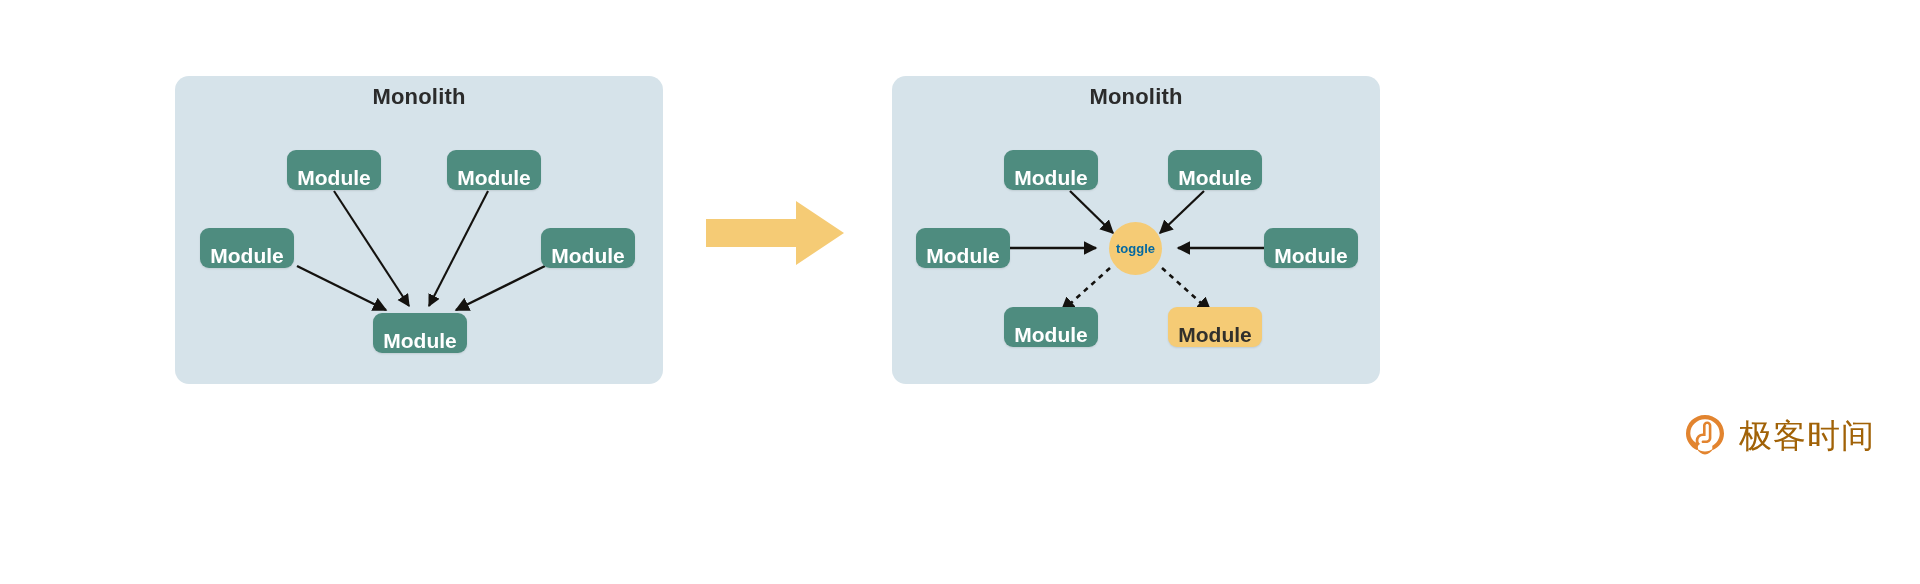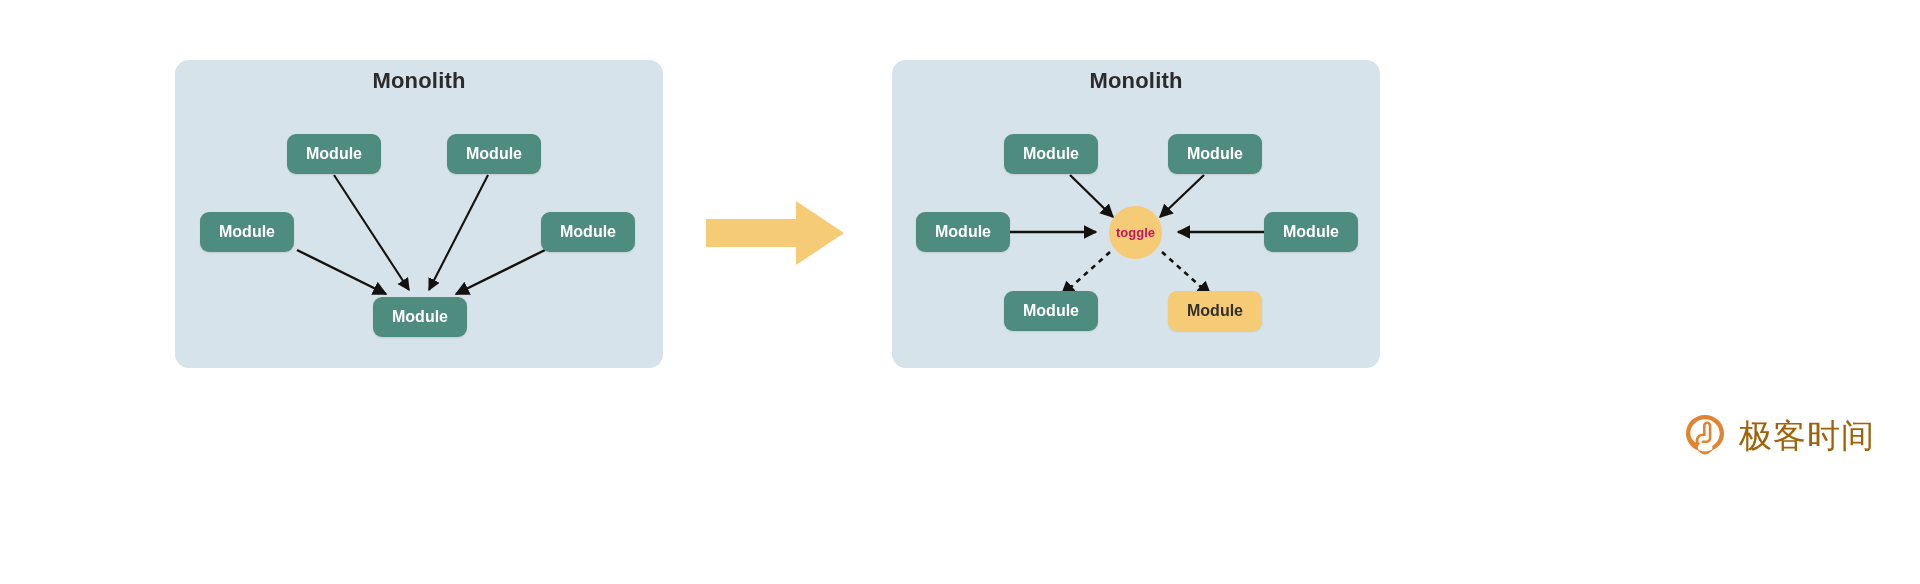--- a/index.html
+++ b/index.html
@@ -18,20 +18,21 @@
     position: absolute;
     left: 0;
     top: 0;
     width: 1920px;
     height: 584px;
   }
   .panel {
     position: absolute;
     background: #D6E3EA;
     border-radius: 14px;
+    margin-top: 16px;
   }
   #panel-left  { left: 175px; top: 60px; width: 488px; height: 308px; }
   #panel-right { left: 892px; top: 60px; width: 488px; height: 308px; }
 
   .panel-title {
     position: absolute;
     top: 8px;
     left: 0;
     width: 100%;
     text-align: center;
@@ -39,38 +40,38 @@
     font-weight: bold;
     color: #2B2B2B;
     letter-spacing: 0.2px;
   }
 
   .module {
     position: absolute;
     background: #4E8C7F;
     color: #FFFFFF;
     border-radius: 9px;
-    font-size: 16px;
+    font-size: 21px;
     font-weight: bold;
     display: flex;
-    align-items: center;
+    align-items: flex-end;
     justify-content: center;
     box-shadow: 0 1px 2px rgba(0,0,0,0.10);
     box-sizing: border-box;
     white-space: nowrap;
   }
   .module.highlight {
     background: #F5CB75;
     color: #31302C;
   }
 
   .toggle-node {
     position: absolute;
     background: #F5CB75;
-    color: #be185d;
+    color: #0369a1;
     border-radius: 50%;
     font-size: 13px;
     font-weight: bold;
     display: flex;
     align-items: center;
     justify-content: center;
     box-sizing: border-box;
     white-space: nowrap;
   }
 

